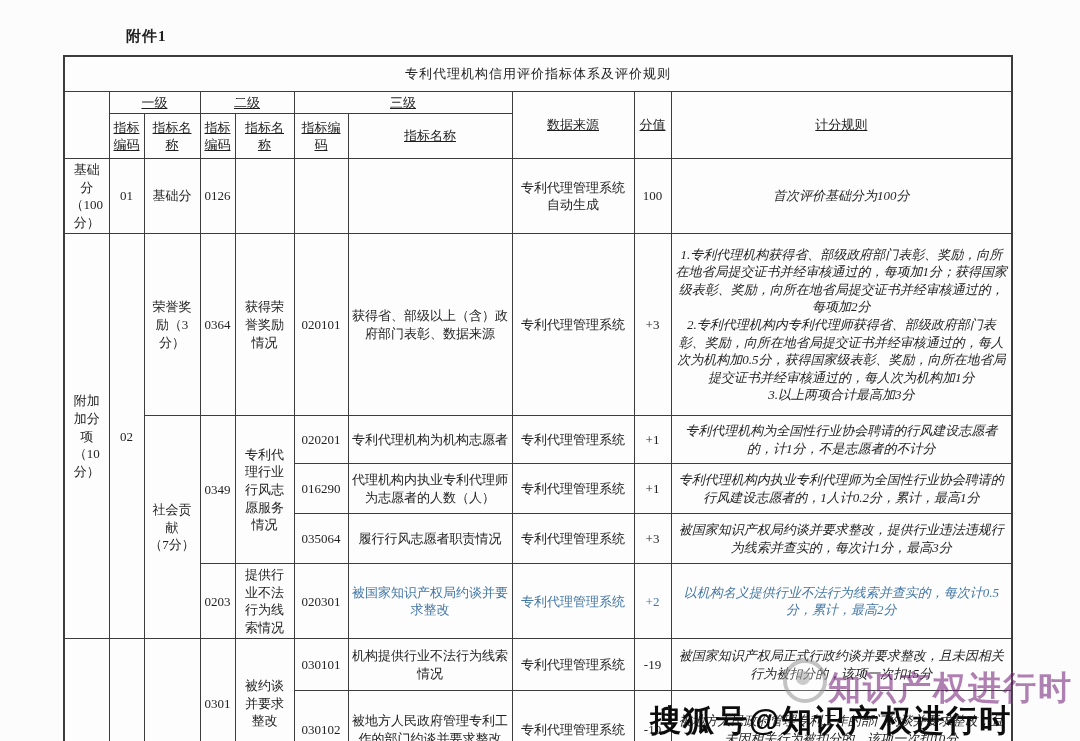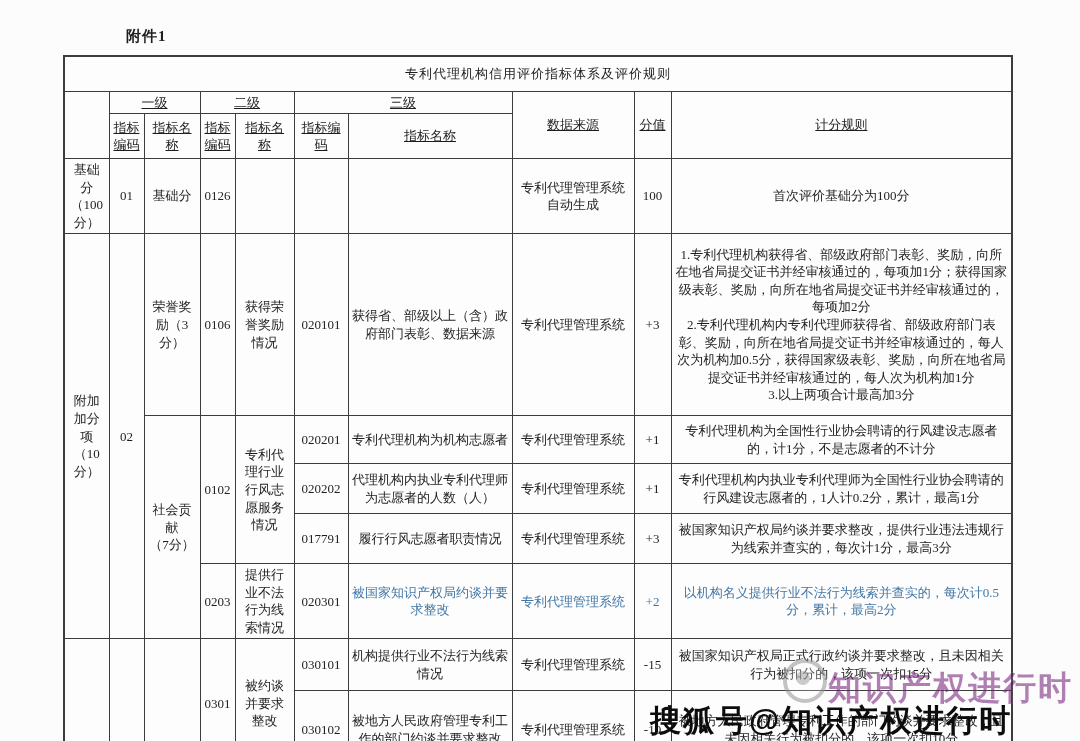--- a/index.html
+++ b/index.html
@@ -21,21 +21,21 @@
     border:1px solid #3c3c3c; padding:2px 3px;
     font-size:13px; font-weight:normal; text-align:center;
     vertical-align:middle; overflow:hidden; line-height:1.35;
   }
   .title-cell { font-size:21px; font-weight:bold; letter-spacing:1px; padding:2px 0;margin-top:36px; }
   .hdr { font-size:13px;text-decoration:underline; }
   .pre { white-space:pre-line; }
   .name3 { text-align:center; padding:2px 6px; }
   .rule {
     text-align:justify; font-size:13.5px; line-height:1.5;
-    padding:4px 8px; vertical-align:middle;
+    padding:4px 8px; vertical-align:middle;font-style:italic;
   }
   .src { font-size:13px; padding:2px 5px; }
   .blue { color:#4377a6; }
   
   .wm-stamp-circle {
     position:absolute; left:783px; top:659px; width:36px; height:36px;
     border:4px solid #949494; border-radius:50%; opacity:0.55; background:rgba(255,255,255,0.4);
   }
   .wm-stamp-dot {
     position:absolute; left:796px; top:671px; width:14px; height:14px;
@@ -125,58 +125,58 @@
     <tr style="height:182px">
       <td class="pre" rowspan="5">附加
 加分
 项
 （10
 分）</td>
       <td rowspan="5">02</td>
       <td class="pre">荣誉奖
 励（3
 分）</td>
-      <td>0106</td>
+      <td>0364</td>
       <td class="pre">获得荣
 誉奖励
 情况</td>
       <td>020101</td>
       <td class="name3">获得省、部级以上（含）政府部门表彰、数据来源</td>
       <td class="src">专利代理管理系统</td>
       <td>+3</td>
       <td class="rule pre">1.专利代理机构获得省、部级政府部门表彰、奖励，向所在地省局提交证书并经审核通过的，每项加1分；获得国家级表彰、奖励，向所在地省局提交证书并经审核通过的，每项加2分
 2.专利代理机构内专利代理师获得省、部级政府部门表彰、奖励，向所在地省局提交证书并经审核通过的，每人次为机构加0.5分，获得国家级表彰、奖励，向所在地省局提交证书并经审核通过的，每人次为机构加1分
 3.以上两项合计最高加3分</td>
     </tr>
 
     <tr style="height:48px">
       <td class="pre" rowspan="4">社会贡
 献
 （7分）</td>
-      <td rowspan="3">0102</td>
+      <td rowspan="3">0349</td>
       <td class="pre" rowspan="3">专利代
 理行业
 行风志
 愿服务
 情况</td>
       <td>020201</td>
       <td class="name3">专利代理机构为机构志愿者</td>
       <td class="src">专利代理管理系统</td>
       <td>+1</td>
       <td class="rule">专利代理机构为全国性行业协会聘请的行风建设志愿者的，计1分，不是志愿者的不计分</td>
     </tr>
     <tr style="height:50px">
-      <td>020202</td>
+      <td>016290</td>
       <td class="name3">代理机构内执业专利代理师为志愿者的人数（人）</td>
       <td class="src">专利代理管理系统</td>
       <td>+1</td>
       <td class="rule">专利代理机构内执业专利代理师为全国性行业协会聘请的行风建设志愿者的，1人计0.2分，累计，最高1分</td>
     </tr>
     <tr style="height:50px">
-      <td>017791</td>
+      <td>035064</td>
       <td class="name3">履行行风志愿者职责情况</td>
       <td class="src">专利代理管理系统</td>
       <td>+3</td>
       <td class="rule">被国家知识产权局约谈并要求整改，提供行业违法违规行为线索并查实的，每次计1分，最高3分</td>
     </tr>
 
     <tr style="height:72px">
       <td>0203</td>
       <td class="pre">提供行
 业不法
@@ -193,21 +193,21 @@
       <td rowspan="2"></td>
       <td rowspan="2"></td>
       <td rowspan="2"></td>
       <td rowspan="2">0301</td>
       <td class="pre" rowspan="2">被约谈
 并要求
 整改</td>
       <td>030101</td>
       <td class="name3">机构提供行业不法行为线索情况</td>
       <td class="src">专利代理管理系统</td>
-      <td>-15</td>
+      <td>-19</td>
       <td class="rule">被国家知识产权局正式行政约谈并要求整改，且未因相关行为被扣分的，该项一次扣15分</td>
     </tr>
     <tr style="height:78px">
       <td>030102</td>
       <td class="name3">被地方人民政府管理专利工作的部门约谈并要求整改</td>
       <td class="src">专利代理管理系统</td>
       <td>-10</td>
       <td class="rule">被地方人民政府管理专利工作的部门约谈并要求整改，且未因相关行为被扣分的，该项一次扣10分</td>
     </tr>
   </tbody>

